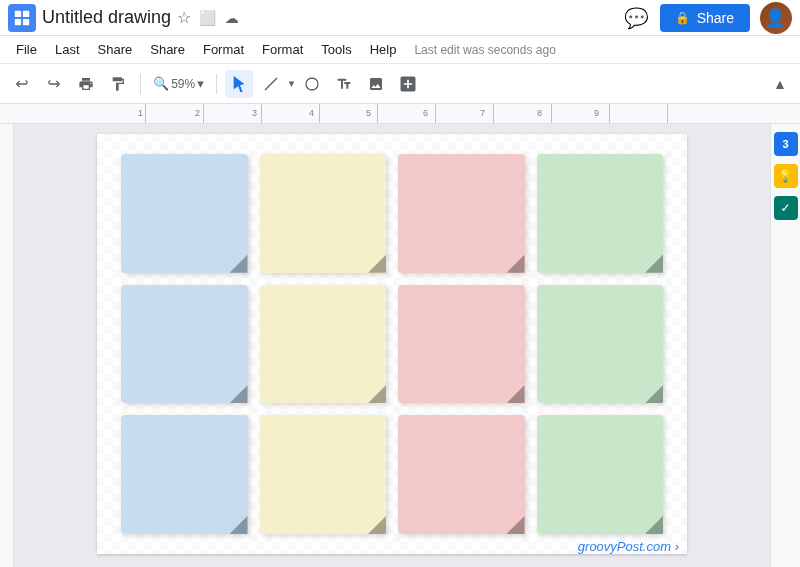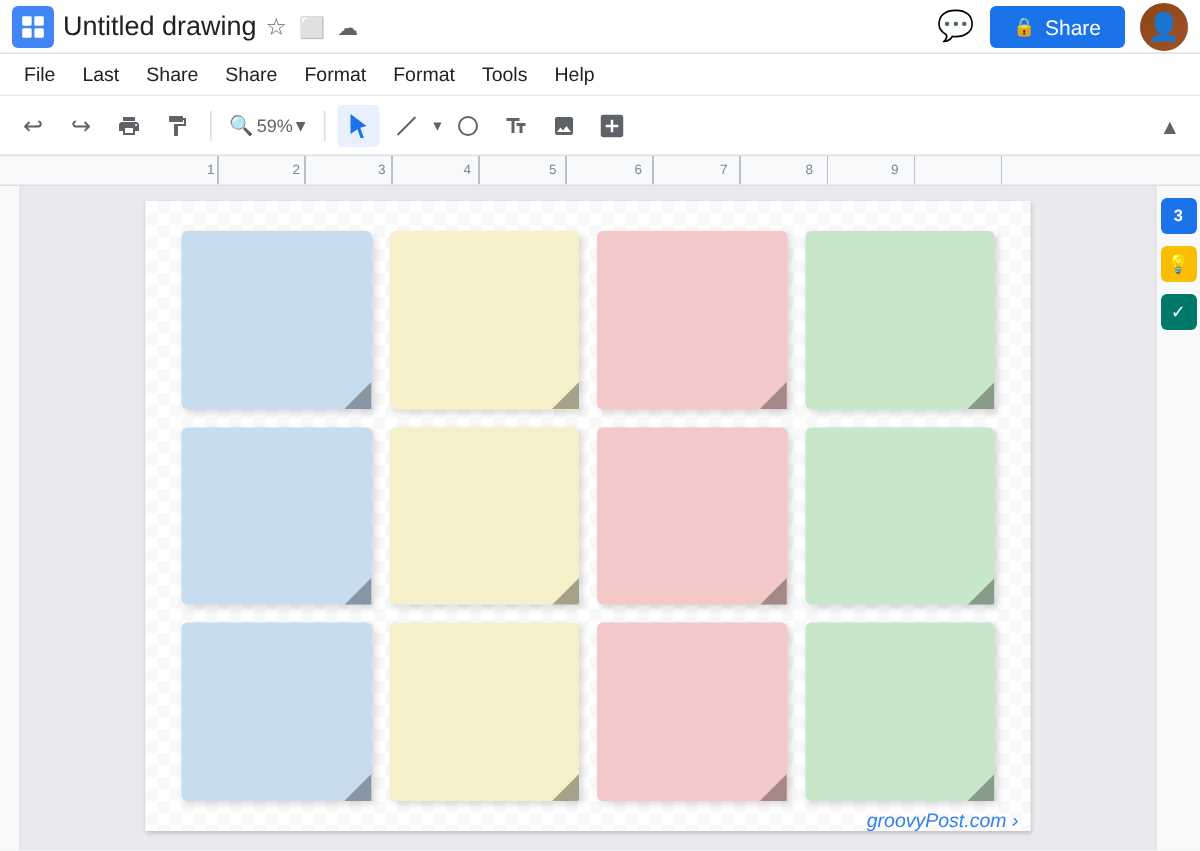--- a/index.html
+++ b/index.html
@@ -199,20 +199,21 @@
 
 <div id="menu-bar">
   <span class="menu-item">File</span>
   <span class="menu-item">Last</span>
   <span class="menu-item">Share</span>
   <span class="menu-item">Share</span>
   <span class="menu-item">Format</span>
   <span class="menu-item">Format</span>
   <span class="menu-item">Tools</span>
   <span class="menu-item">Help</span>
+  <span id="last-edit">Last edit was seconds ago</span>
 </div>
 
 <div id="toolbar">
   <button class="toolbar-btn" title="Undo">↩</button>
   <button class="toolbar-btn" title="Redo">↪</button>
   <button class="toolbar-btn" title="Print">
     <svg width="16" height="16" viewBox="0 0 24 24" fill="#5f6368">
         <path d="M19 8H5c-1.66 0-3 1.34-3 3v6h4v4h12v-4h4v-6c0-1.66-1.34-3-3-3zm-3 11H8v-5h8v5zm3-7c-.55 0-1-.45-1-1s.45-1 1-1 1 .45 1 1-.45 1-1 1zm-1-9H6v4h12V3z"></path>
       </svg>
   </button>

